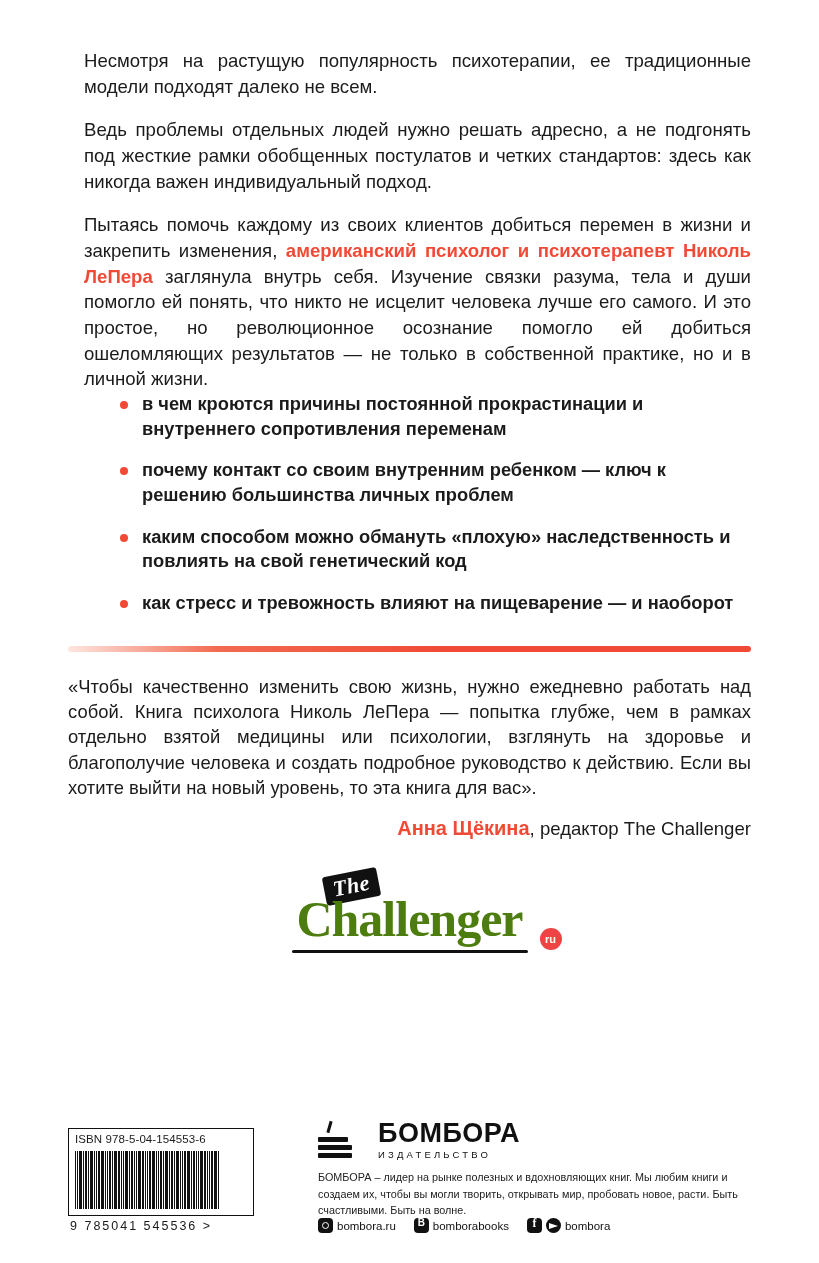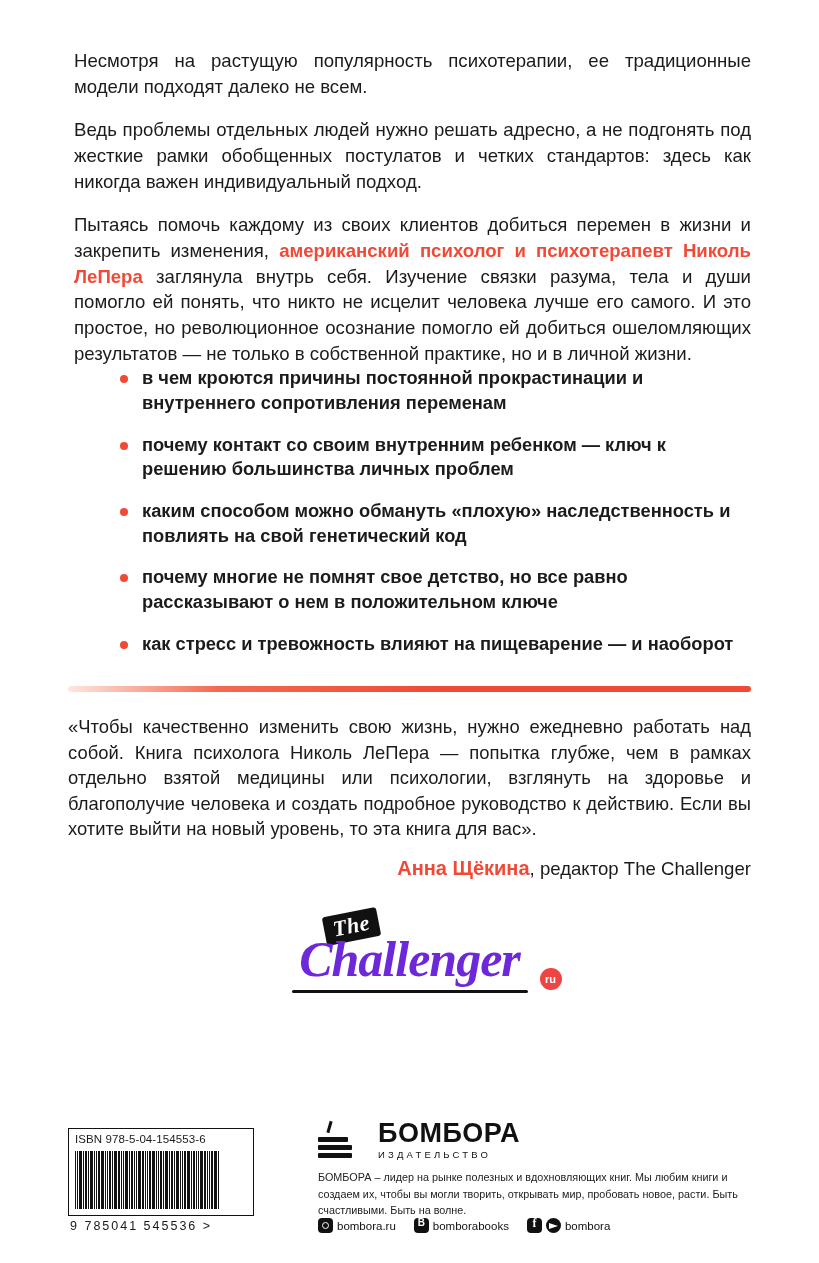--- a/index.html
+++ b/index.html
@@ -16,21 +16,21 @@
     overflow: hidden;
   }
   .page {
     position: absolute;
     inset: 0;
     padding: 48px 68px 0 68px;
     box-sizing: border-box;
   }
   
   .intro p {
-    margin: 0 0 18px 6px;
+    margin: 0 0 18px 16px;
     font-size: 18.6px;
     line-height: 1.38;
     text-align: justify;
     text-justify: inter-word;
     color: #1b1b1b;
   }
   .intro p:last-child { margin-bottom: 0; }
   .hl {
     color: #f04a36;
     font-weight: bold;
@@ -116,24 +116,23 @@
     padding: 1px 9px 2px 9px;
     border-radius: 3px;
     letter-spacing: 0.5px;
   }
   .challenger .word {
     position: absolute;
     left: 50%;
     top: 24px;
     transform: translateX(-50%);
     font-family: "Liberation Serif", serif;
-    font-style: italic;
     font-weight: bold;
     font-size: 50px;
-    color: #6d28d9;
+    color: #4d7c0f;
     letter-spacing: -1px;
   }
   .challenger .ru {
     position: absolute;
     left: 50%;
     top: 62px;
     transform: translateX(130px);
     width: 22px;
     height: 22px;
     border-radius: 50%;
@@ -323,21 +322,20 @@
   <div class="intro">
     <p>Несмотря на растущую популярность психотерапии, ее традиционные модели подходят далеко не всем.</p>
     <p>Ведь проблемы отдельных людей нужно решать адресно, а не подгонять под жесткие рамки обобщенных постулатов и четких стандартов: здесь как никогда важен индивидуальный подход.</p>
     <p><span>Пытаясь помочь каждому из своих клиентов добиться перемен в жизни и закрепить изменения, </span><span class="hl">американский психолог и психотерапевт Николь ЛеПера</span><span> заглянула внутрь себя. Изучение связки разума, тела и души помогло ей понять, что никто не исцелит человека лучше его самого. И это простое, но революционное осознание помогло ей добиться ошеломляющих результатов — не только в собственной практике, но и в личной жизни.</span></p>
   </div>
 
   <ul class="learn-list">
     <li><span class="dot"></span><span>в чем кроются причины постоянной прокрастинации и внутреннего сопротивления переменам</span></li>
     <li><span class="dot"></span><span>почему контакт со своим внутренним ребенком — ключ к решению большинства личных проблем</span></li>
     <li><span class="dot"></span><span>каким способом можно обмануть «плохую» наследственность и повлиять на свой генетический код</span></li>
-    <li><span class="dot"></span><span>почему многие не помнят свое детство, но все равно рассказывают о нем в положительном ключе</span></li>
     <li><span class="dot"></span><span>как стресс и тревожность влияют на пищеварение — и наоборот</span></li>
   </ul>
 
   <div class="divider"></div>
 
   <div class="quote">
     <p>«Чтобы качественно изменить свою жизнь, нужно ежедневно работать над собой. Книга психолога Николь ЛеПера — попытка глубже, чем в рамках отдельно взятой медицины или психологии, взглянуть на здоровье и благополучие человека и создать подробное руководство к действию. Если вы хотите выйти на новый уровень, то эта книга для вас».</p>
     <div class="quote-author"><span class="name">Анна Щёкина</span><span>, редактор The Challenger</span></div>
   </div>
 

